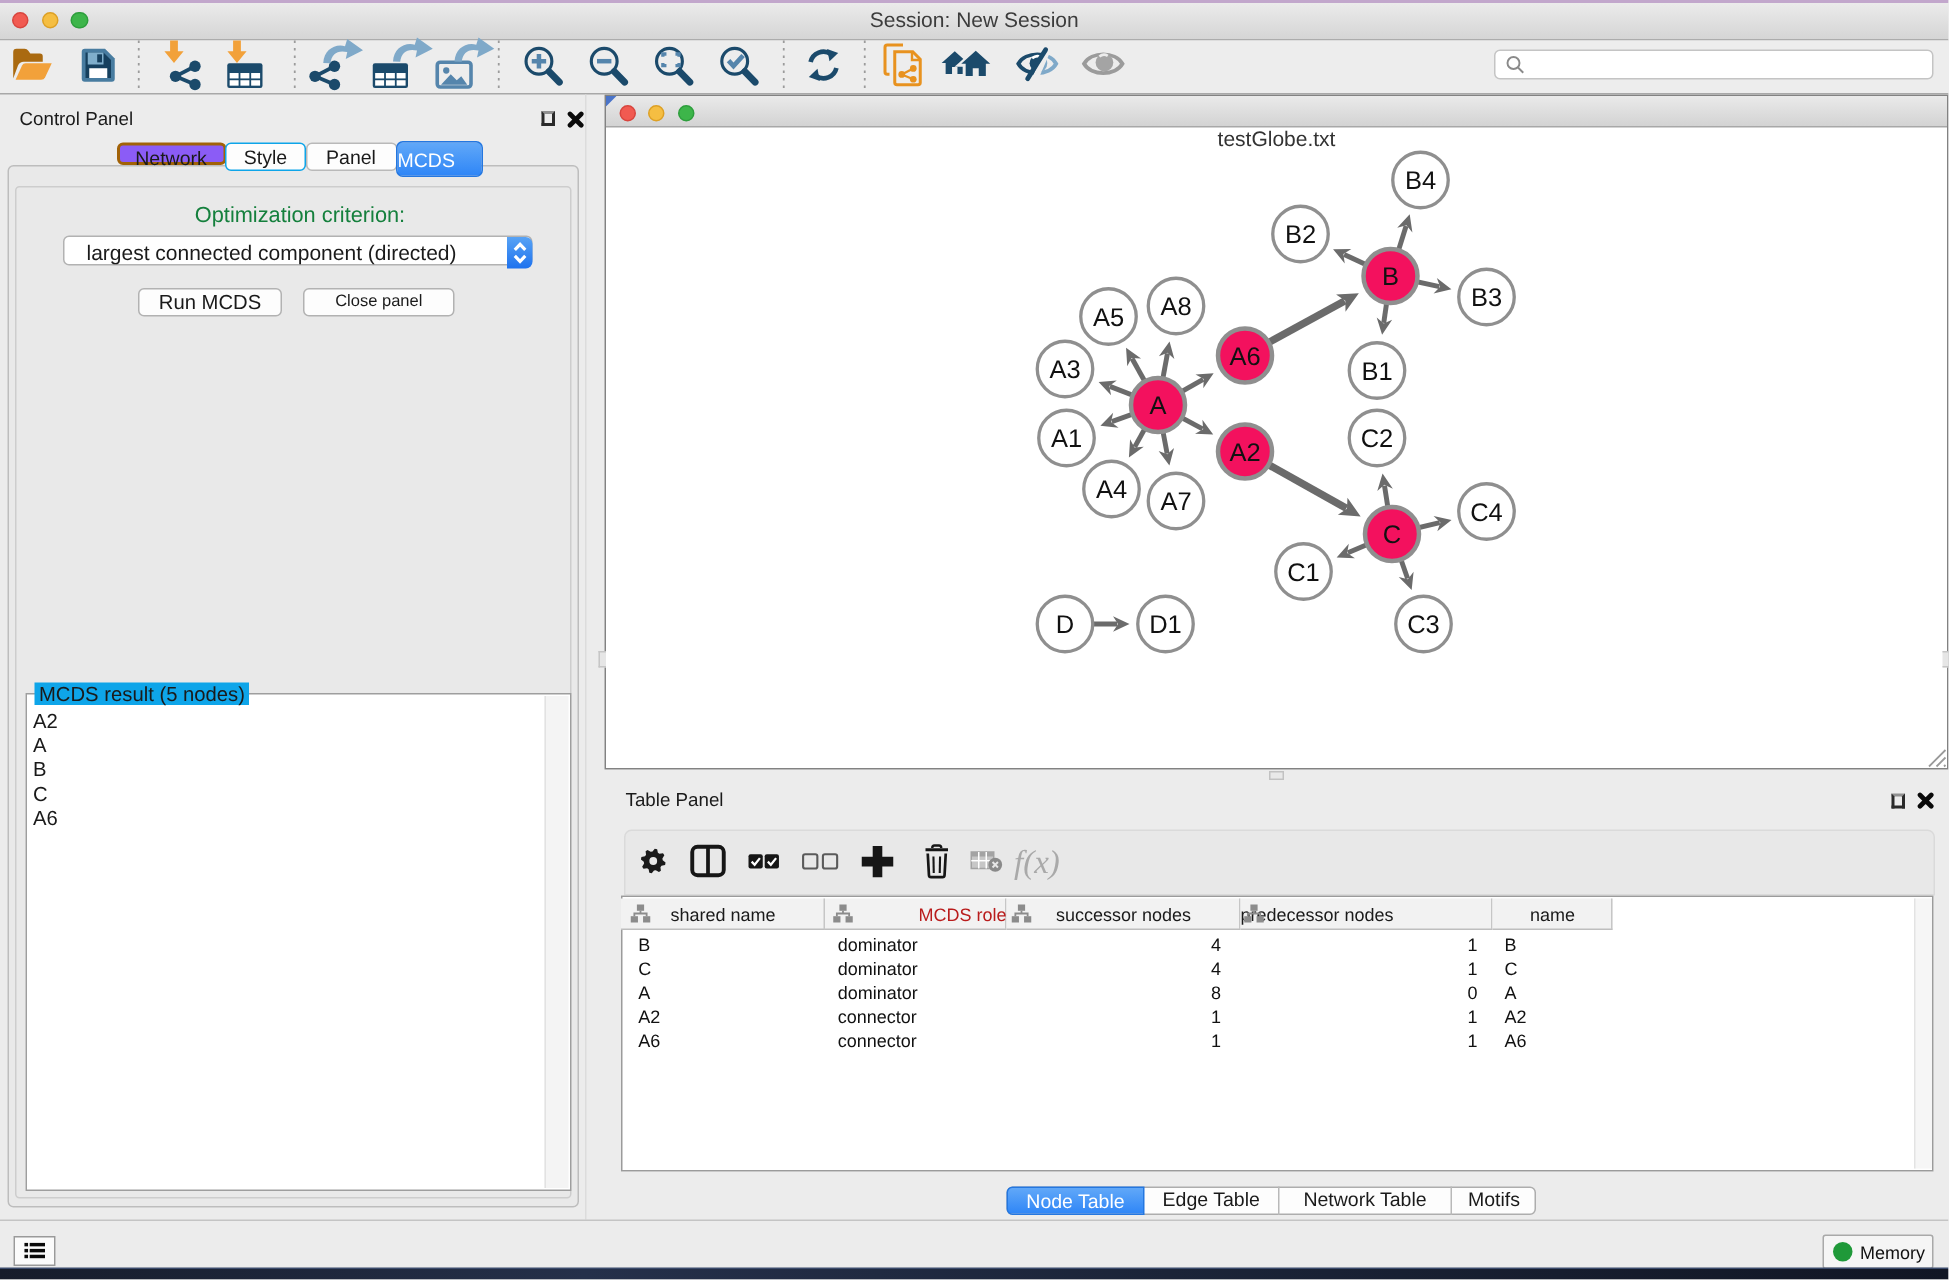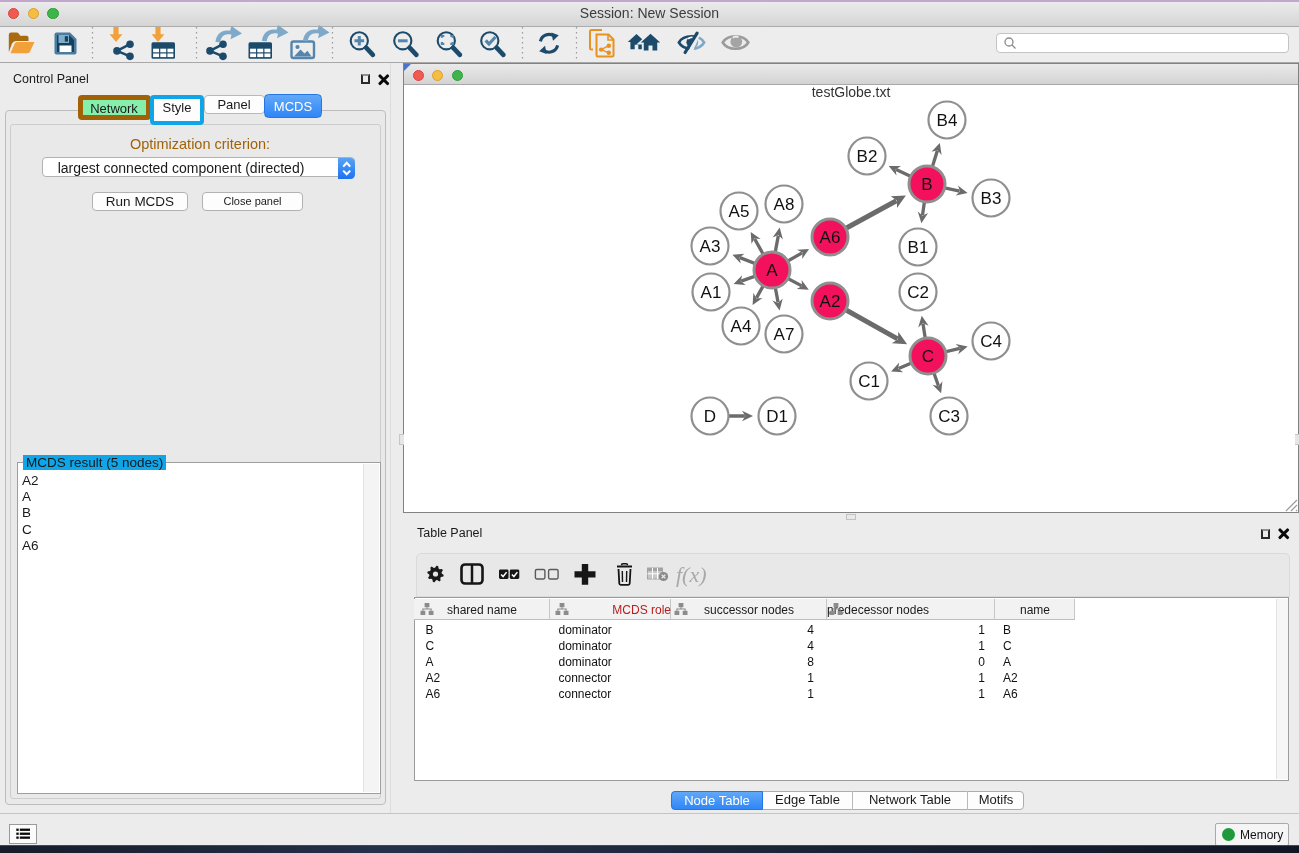--- a/index.html
+++ b/index.html
@@ -147,25 +147,25 @@
     <circle cx="6" cy="6" r="4" fill="none" stroke="#8A8A8A" stroke-width="1.3"></circle>
     <line x1="9" y1="9" x2="12.5" y2="12.5" stroke="#8A8A8A" stroke-width="1.3"></line>
   </svg>
 <div class="abs" style="left:13px;top:72px;font-size:12.5px;color:#1A1A1A">Control Panel</div>
 <div class="abs" style="left:360.5px;top:73.5px;width:9.5px;height:10px;border:2px solid #2A2A2A;border-top-color:#909090;box-sizing:border-box"></div>
 <svg class="abs" width="12" height="12" style="left:377.5px;top:73.5px">
     <path d="M2,2 L9.5,9.5 M9.5,2 L2,9.5" stroke="#0A0A0A" stroke-width="3.1" stroke-linecap="round"></path>
   </svg>
 <div class="abs" style="left:5px;top:110px;width:381px;height:695px;border:1px solid #BDBDBD;border-radius:4px;background:#E9E9E9;box-sizing:border-box"></div>
 <div class="abs" style="left:10px;top:124px;width:371px;height:675px;border:1px solid #CDCDCD;border-radius:3px;box-sizing:border-box"></div>
-<div class="abs" style="left:77.5px;top:95px;width:73px;height:25px;background:#86efac;border:5px solid #a16207;border-radius:4px;box-sizing:border-box;color:#1A1A1A;font-size:13px;text-align:center;line-height:18px">Network</div>
-<div class="abs" style="left:150px;top:95px;width:54px;height:30px;background:#FDFDFD;border:4px solid #0ea5e9;border-radius:4px;box-sizing:border-box;color:#1A1A1A;font-size:13px;text-align:center;line-height:18px">Style</div>
+<div class="abs" style="left:77.5px;top:95px;width:73px;height:15px;background:#8b5cf6;border:2px solid #a16207;border-radius:4px;box-sizing:border-box;color:#1A1A1A;font-size:13px;text-align:center;line-height:18px">Network</div>
+<div class="abs" style="left:150px;top:95px;width:54px;height:19px;background:#FDFDFD;border:1px solid #0ea5e9;border-radius:4px;box-sizing:border-box;color:#1A1A1A;font-size:13px;text-align:center;line-height:18px">Style</div>
 <div class="abs" style="left:203.5px;top:95px;width:61px;height:19px;background:#FDFDFD;border:1px solid #B9B9B9;border-radius:4px;box-sizing:border-box;color:#1A1A1A;font-size:13px;text-align:center;line-height:18px">Panel</div>
-<div class="abs" style="left:264px;top:94px;width:58px;height:24px;background:linear-gradient(#61A8F8,#2F86F7);border:1px solid #2477E0;border-radius:4.5px;box-sizing:border-box;color:#fff;font-size:13px;text-align:center;line-height:23px">MCDS</div>
-<div class="abs" style="left:2px;top:136px;width:396px;text-align:center;font-size:14.5px;color:#a16207">Optimization criterion:</div>
+<div class="abs" style="left:264px;top:94px;width:58px;height:24px;background:linear-gradient(#61A8F8,#2F86F7);border:1px solid #2477E0;border-radius:4.5px;box-sizing:border-box;color:#fff;font-size:13px;line-height:23px">MCDS</div>
+<div class="abs" style="left:2px;top:136px;width:396px;text-align:center;font-size:14.5px;color:#15803d">Optimization criterion:</div>
 <div class="abs" style="left:42px;top:157px;width:313px;height:20px;background:#fff;border:1px solid #B2B2B2;border-radius:4px;box-sizing:border-box"></div>
 <div class="abs" style="left:42px;top:160px;width:278px;text-align:center;font-size:14px;color:#1A1A1A">largest connected component (directed)</div>
 <div class="abs" style="left:337.5px;top:157.5px;width:17.5px;height:21px;background:linear-gradient(#58A3F5,#1E72EE);border-radius:0 4.5px 4.5px 0;box-sizing:border-box"></div>
 <svg class="abs" width="18" height="21" style="left:337.5px;top:157.5px">
     <path d="M5.2,8.6 L8.7,4.9 L12.2,8.6" stroke="#fff" stroke-width="2.1" fill="none"></path>
     <path d="M5.2,12.6 L8.7,16.3 L12.2,12.6" stroke="#fff" stroke-width="2.1" fill="none"></path>
   </svg>
 <div class="abs" style="left:92px;top:192px;width:96px;height:19px;background:#FDFDFD;border:1px solid #B2B2B2;border-radius:4px;box-sizing:border-box;font-size:13.5px;color:#1A1A1A;text-align:center;line-height:17px">Run MCDS</div>
 <div class="abs" style="left:202px;top:192px;width:101px;height:19px;background:#FDFDFD;border:1px solid #B2B2B2;border-radius:4px;box-sizing:border-box;font-size:11px;color:#1A1A1A;text-align:center;line-height:17px">Close panel</div>
 <div class="abs" style="left:17px;top:462px;width:364px;height:332px;border:1px solid #9E9E9E;background:#fff;box-sizing:border-box"></div>

